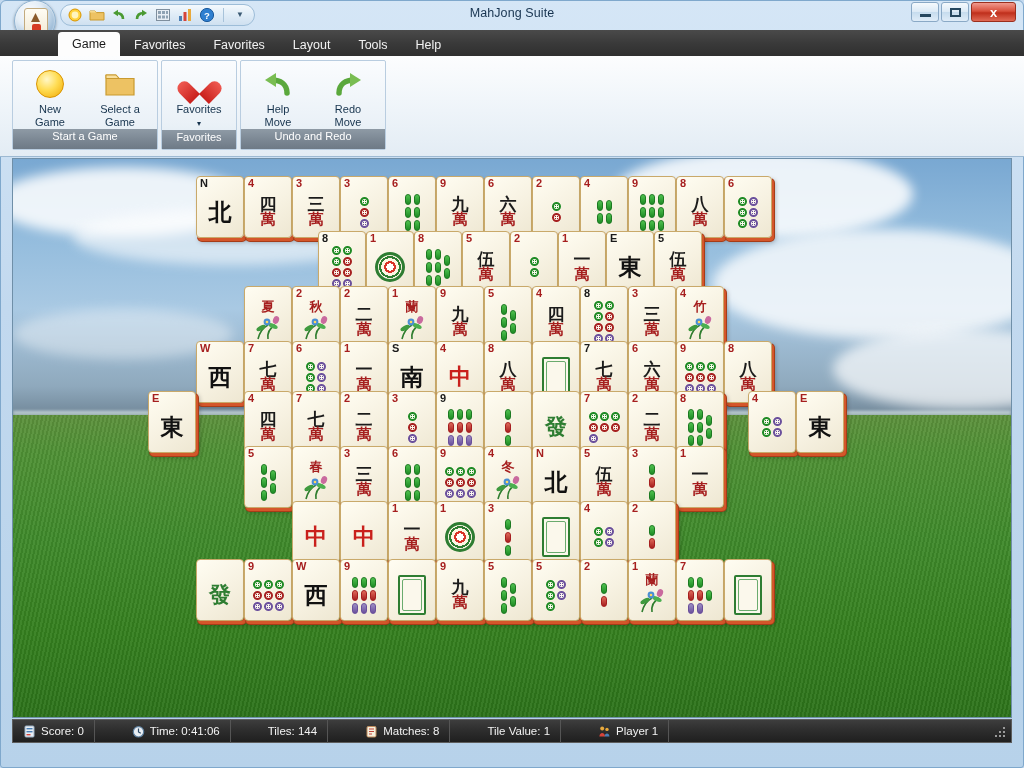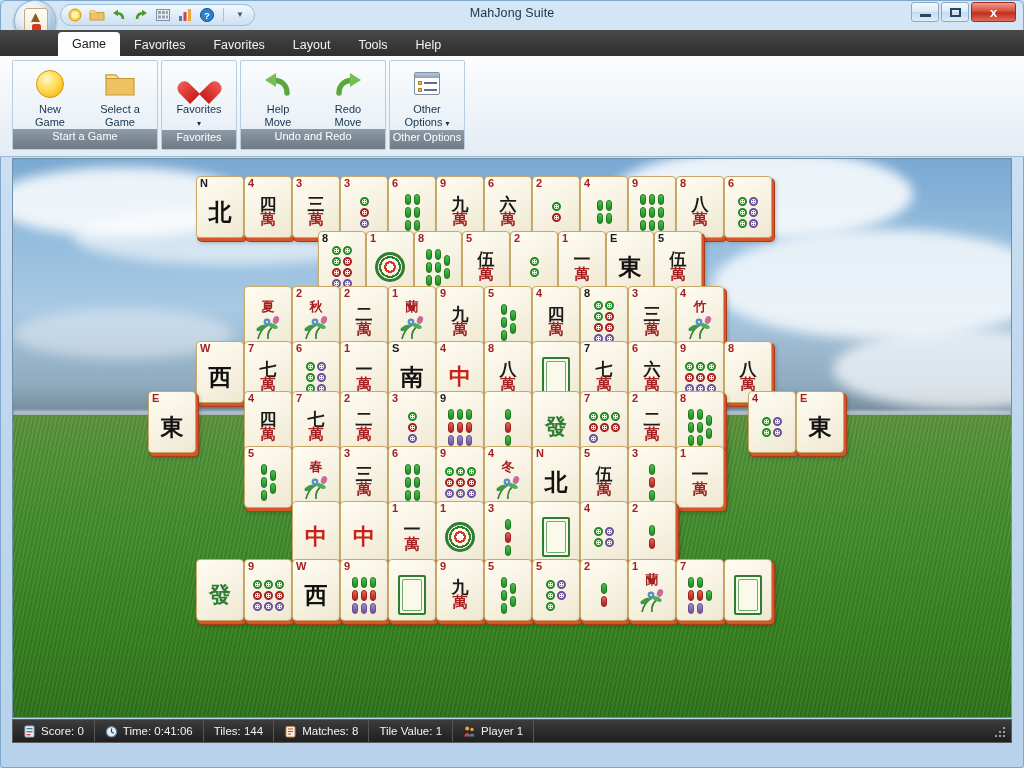--- a/index.html
+++ b/index.html
@@ -174,21 +174,21 @@
   .blank-frame{width:28px;height:40px;border:2px solid #2e7d32;border-radius:2px;box-sizing:border-box;
     background:#fbf8ec;position:relative;}
   .blank-frame:before{content:"";position:absolute;inset:2px;border:1px solid #6aab6e;border-radius:2px;}
   .ctile{width:30px;height:30px;border-radius:50%;box-sizing:border-box;
     border:3px solid #2e7d32;background:radial-gradient(circle at 50% 50%,#fff 0 22%,#d8342a 22% 34%,#fbf6e4 34% 52%,#2e7d32 52% 64%,#fbf6e4 64% 100%);position:relative;}
 
   
   .status{
     position:absolute;left:12px;top:719px;width:1000px;height:24px;
     background:linear-gradient(180deg,#3d3d3d 0%,#2d2d2d 48%,#1f1f1f 100%);
-    border:1px solid #5d5d5d;box-sizing:border-box;display:flex;align-items:center;
+    border:1px solid #5d5d5d;box-sizing:border-box;display:flex;align-items:center;gap:27px;
   }
   .scell{height:24px;display:flex;align-items:center;gap:5px;padding:0 10px;
     border-right:1px solid #555;font-size:11.5px;color:#f2f2f2;white-space:nowrap;}
   .scell:last-child{border-right:none;}
   .sic{width:13px;height:13px;position:relative;flex:none;}
   .grip{position:absolute;right:4px;bottom:3px;width:12px;height:12px;}
   .grip i{position:absolute;width:2px;height:2px;background:#9a9a9a;}
 </style>
 </head>
 <body>
@@ -326,38 +326,20 @@
               <div class="btn-ico"><svg width="34" height="34" viewBox="0 0 34 34">
                   <path d="M8 26c0-9 7-13 15-13" stroke="#5aa83c" stroke-width="5.5" fill="none" stroke-linecap="round"></path>
                   <path d="M30 13L19 6v14z" fill="#79bd52"></path>
                 </svg></div>
               <div class="btn-lb">Redo</div>
               <div class="btn-lb">Move</div>
             </div>
           </div>
           <div class="grp-title">Undo and Redo</div>
         </div>
-        <div class="group">
-          <div class="grp-items">
-            <div class="btn">
-              <div class="btn-ico">
-                <div class="ic-win">
-                  <span class="tb"></span>
-                  <span class="sq" style="top:8px"></span>
-                  <span class="ln" style="top:9px"></span>
-                  <span class="sq" style="top:15px"></span>
-                  <span class="ln" style="top:16px"></span>
-                </div>
-              </div>
-              <div class="btn-lb">Other</div>
-              <div class="btn-lb">Options <span class="caret">▾</span></div>
-            </div>
-          </div>
-          <div class="grp-title">Other Options</div>
-        </div>
       </div>
   </div>
 
   <div class="board">
     <div class="sky"></div>
     <div class="cloud" style="left:-20px;top:8px;width:260px;height:70px;"></div>
     <div class="cloud" style="left:60px;top:50px;width:320px;height:56px;opacity:.7"></div>
     <div class="cloud" style="left:600px;top:-10px;width:300px;height:90px;"></div>
     <div class="cloud" style="left:700px;top:70px;width:340px;height:110px;opacity:.9"></div>
     <div class="cloud" style="left:380px;top:120px;width:300px;height:60px;opacity:.55"></div>

